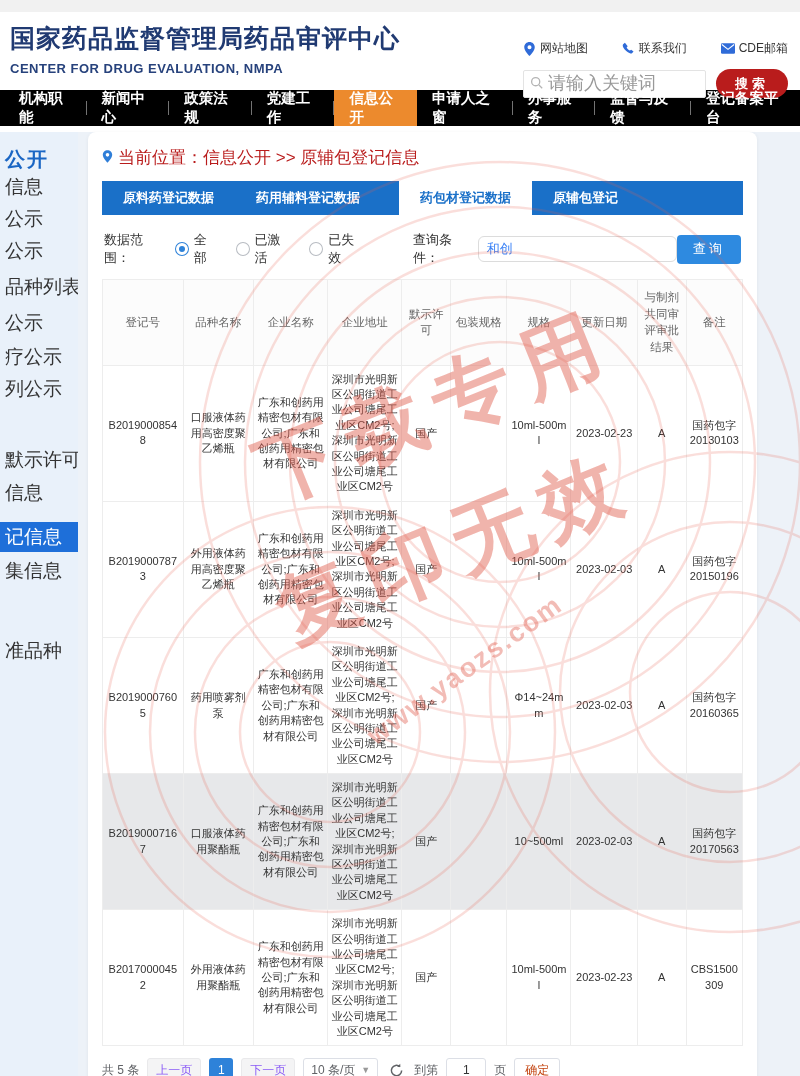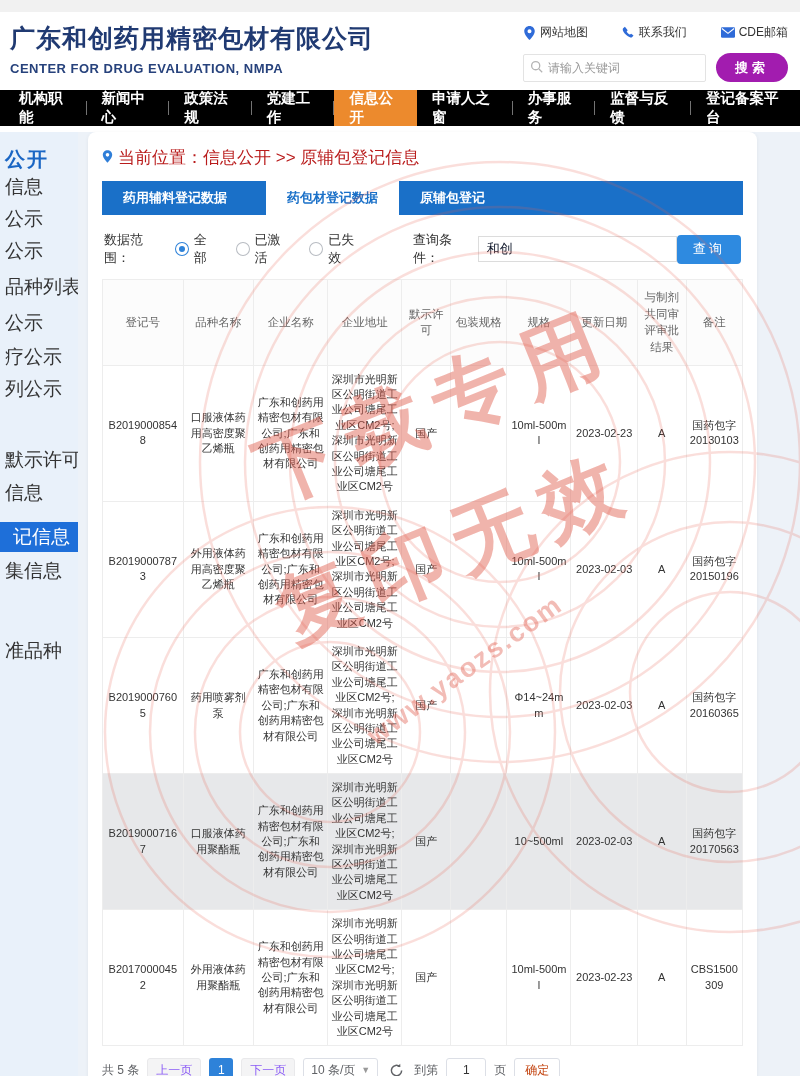--- a/index.html
+++ b/index.html
@@ -6,60 +6,60 @@
   html,body { width:800px; font-family:"Liberation Sans", sans-serif; background:#fff; }
   #app { position:relative; width:800px; overflow:hidden; }
 
   
   .top-strip { height:12px; background:#f1f1f1; }
 
   
   .site-header { height:78px; background:#fff; position:relative; padding:10px 12px 0 10px; display:flex; justify-content:space-between; }
   .logo .title-cn { font-size:25px; font-weight:bold; color:#203a72; letter-spacing:1px; }
   .logo .title-en { font-size:13px; font-weight:bold; color:#27427c; letter-spacing:.5px; margin-top:6px; }
-  .header-right { width:265px; padding-top:2px; }
+  .header-right { width:265px; padding-top:2px;margin-top:16px; }
   .quick-links { display:flex; justify-content:space-between; align-items:center; }
   .quick-link { display:flex; align-items:center; gap:4px; font-size:12px; color:#333; cursor:pointer; }
   .quick-link svg { display:block; }
   .search-row { display:flex; align-items:center; margin-top:12px; gap:10px; }
   .search-box { flex:1; height:28px; border:1px solid #e3e3e3; border-radius:2px; background:#fff; display:flex; align-items:center; padding:0 6px; gap:5px; }
-  .search-box input { border:none; outline:none; width:110px; font-size:12px; color:#333; font-family:inherit; }
+  .search-box input { border:none; outline:none; width:110px; font-size:18px; color:#333; font-family:inherit; }
   .search-box input::placeholder { color:#999; }
-  .search-btn { width:72px; height:29px; border:none; border-radius:15px; background:#a21caf; color:#fff; font-size:13px; font-weight:bold; letter-spacing:4px; cursor:pointer; font-family:inherit; }
+  .search-btn { width:72px; height:29px; border:none; border-radius:15px; background:#b91c1c; color:#fff; font-size:13px; font-weight:bold; letter-spacing:4px; cursor:pointer; font-family:inherit; }
 
   
   .main-nav { height:36px; background:#000000; display:flex; align-items:stretch; padding-left:4px; }
   .nav-item { position:relative; display:flex; align-items:center; padding:0 15px; color:#fff; font-size:14.5px; font-weight:bold; cursor:pointer; }
   .nav-item:not(:last-child)::after { content:""; position:absolute; right:0; top:11px; width:1px; height:14px; background:rgba(255,255,255,.45); }
   .nav-item.active { background:#ec8a2d; }
   .nav-item.active::after { background:transparent; }
 
   
   .page { position:relative; background:#edf2f8; min-height:872px; }
   .sidebar { position:absolute; left:0; top:0; bottom:0; width:78px; background:#e9f1fa; overflow:hidden; }
   .sb-header { position:absolute; top:14px; left:5px; font-size:20px; font-weight:bold; color:#1a66c4; letter-spacing:2px; }
   .sb-item { position:absolute; left:0; width:78px; padding-left:5px; font-size:19px; color:#333; line-height:18px; white-space:nowrap; cursor:pointer; }
-  .sb-item.active { background:#1e6fd9; color:#fff; line-height:30px; height:30px; padding-left:5px;text-align:center; }
+  .sb-item.active { background:#1e6fd9; color:#fff; line-height:30px; height:30px; padding-left:5px; }
 
   .card { position:relative; margin:6px 43px 10px 88px; width:669px; background:#fff; border-radius:8px; box-shadow:0 1px 4px rgba(0,0,0,.06); padding:12px 14px 16px; }
 
   .breadcrumb { display:flex; align-items:center; gap:5px; font-size:17px; color:#b91c1c; margin:2px 0 12px; }
 
   .tabbar { height:34px; background:#1a70c8; display:flex; }
   .tab { line-height:34px; padding:0 21px; color:#fff; font-size:13px; font-weight:bold; cursor:pointer; }
   .tab.active { background:#fff; color:#1a70c8;margin-left:18px; }
 
   .filter-row { display:flex; align-items:center; margin:16px 2px 12px; font-size:13px; color:#333; }
   .radio-group { display:flex; align-items:center; gap:16px; margin-left:6px; }
   .radio-opt { display:flex; align-items:center; gap:5px; cursor:pointer; }
   .radio { width:14px; height:14px; border:1px solid #b8bcc2; border-radius:50%; background:#fff; position:relative; }
   .radio.checked { border-color:#2e82d9; }
   .radio.checked::after { content:""; position:absolute; left:3px; top:3px; width:6px; height:6px; border-radius:50%; background:#2e82d9; }
   .query-label { margin-left:46px; }
-  .query-input { width:200px; height:26px; border:1px solid #dcdcdc; border-radius:0; padding:0 8px; font-size:13px; color:#0f172a; outline:none; font-family:inherit; }
+  .query-input { width:200px; height:26px; border:1px solid #dcdcdc; border-radius:6px; padding:0 8px; font-size:13px; color:#3b82f6; outline:none; font-family:inherit; }
   .query-btn { margin-left:auto; width:64px; height:29px; background:#2e8ae0; color:#fff; border:none; border-radius:4px; font-size:13px; letter-spacing:3px; cursor:pointer; font-family:inherit; }
 
   table.data { width:100%; border-collapse:collapse; table-layout:fixed; margin-top:2px; }
   table.data th { border:1px solid #ededed; color:#666; font-weight:normal; font-size:11.5px; padding:9px 2px; line-height:1.45; text-align:center; background:#fcfcfc; }
   table.data td { border:1px solid #ededed; color:#333; font-size:11px; padding:6px 3px; line-height:1.4; text-align:center; vertical-align:middle; word-break:break-all; }
   tr.hl td { background:#e7e8ea; }
 
   .pagination { display:flex; align-items:center; gap:8px; margin-top:12px; font-size:12px; color:#606266; }
   .pg-btn { height:24px; padding:0 8px; line-height:22px; background:#f4f4f5; border:1px solid #e9e9eb; border-radius:3px; color:#8b5cf6; cursor:default; }
   .pg-num { width:24px; height:24px; line-height:24px; text-align:center; background:#2e82d9; color:#fff; border-radius:3px; cursor:pointer; }
@@ -73,21 +73,21 @@
   .watermark { position:absolute; left:0; top:0; width:800px; height:880px; pointer-events:none; z-index:6; }
 </style>
 </head>
 <body>
 
 <div id="app">
   <div class="top-strip"></div>
 
   <header class="site-header">
     <div class="logo">
-      <div class="title-cn">广东和创药用精密包材有限公司</div>
+      <div class="title-cn">国家药品监督管理局药品审评中心</div>
       <div class="title-en">CENTER FOR DRUG EVALUATION, NMPA</div>
     </div>
     <div class="header-right">
       <div class="quick-links">
         <div class="quick-link">
           <span>
               <svg width="13" height="14" viewBox="0 0 14 16">
                 <path d="M7 0C3.7 0 1 2.6 1 5.9 1 10.2 7 16 7 16s6-5.8 6-10.1C13 2.6 10.3 0 7 0zm0 8.2a2.3 2.3 0 1 1 0-4.6 2.3 2.3 0 0 1 0 4.6z" fill="#2f6bd8"></path>
               </svg>
             </span>
@@ -155,20 +155,21 @@
 
     <div class="card">
       <div class="breadcrumb">
         <span><svg width="11" height="13" viewBox="0 0 14 16">
               <path d="M7 0C3.7 0 1 2.6 1 5.9 1 10.2 7 16 7 16s6-5.8 6-10.1C13 2.6 10.3 0 7 0zm0 8.2a2.3 2.3 0 1 1 0-4.6 2.3 2.3 0 0 1 0 4.6z" fill="#2f7ed8"></path>
             </svg></span>
         <span>当前位置：信息公开 &gt;&gt; 原辅包登记信息</span>
       </div>
 
       <div class="tabbar">
+        <div class="tab">原料药登记数据</div>
         <div class="tab">药用辅料登记数据</div>
         <div class="tab active">药包材登记数据</div>
         <div class="tab">原辅包登记</div>
       </div>
 
       <div class="filter-row">
         <span>数据范围：</span>
         <div class="radio-group">
           <span class="radio-opt">
             <span class="radio checked"></span>

